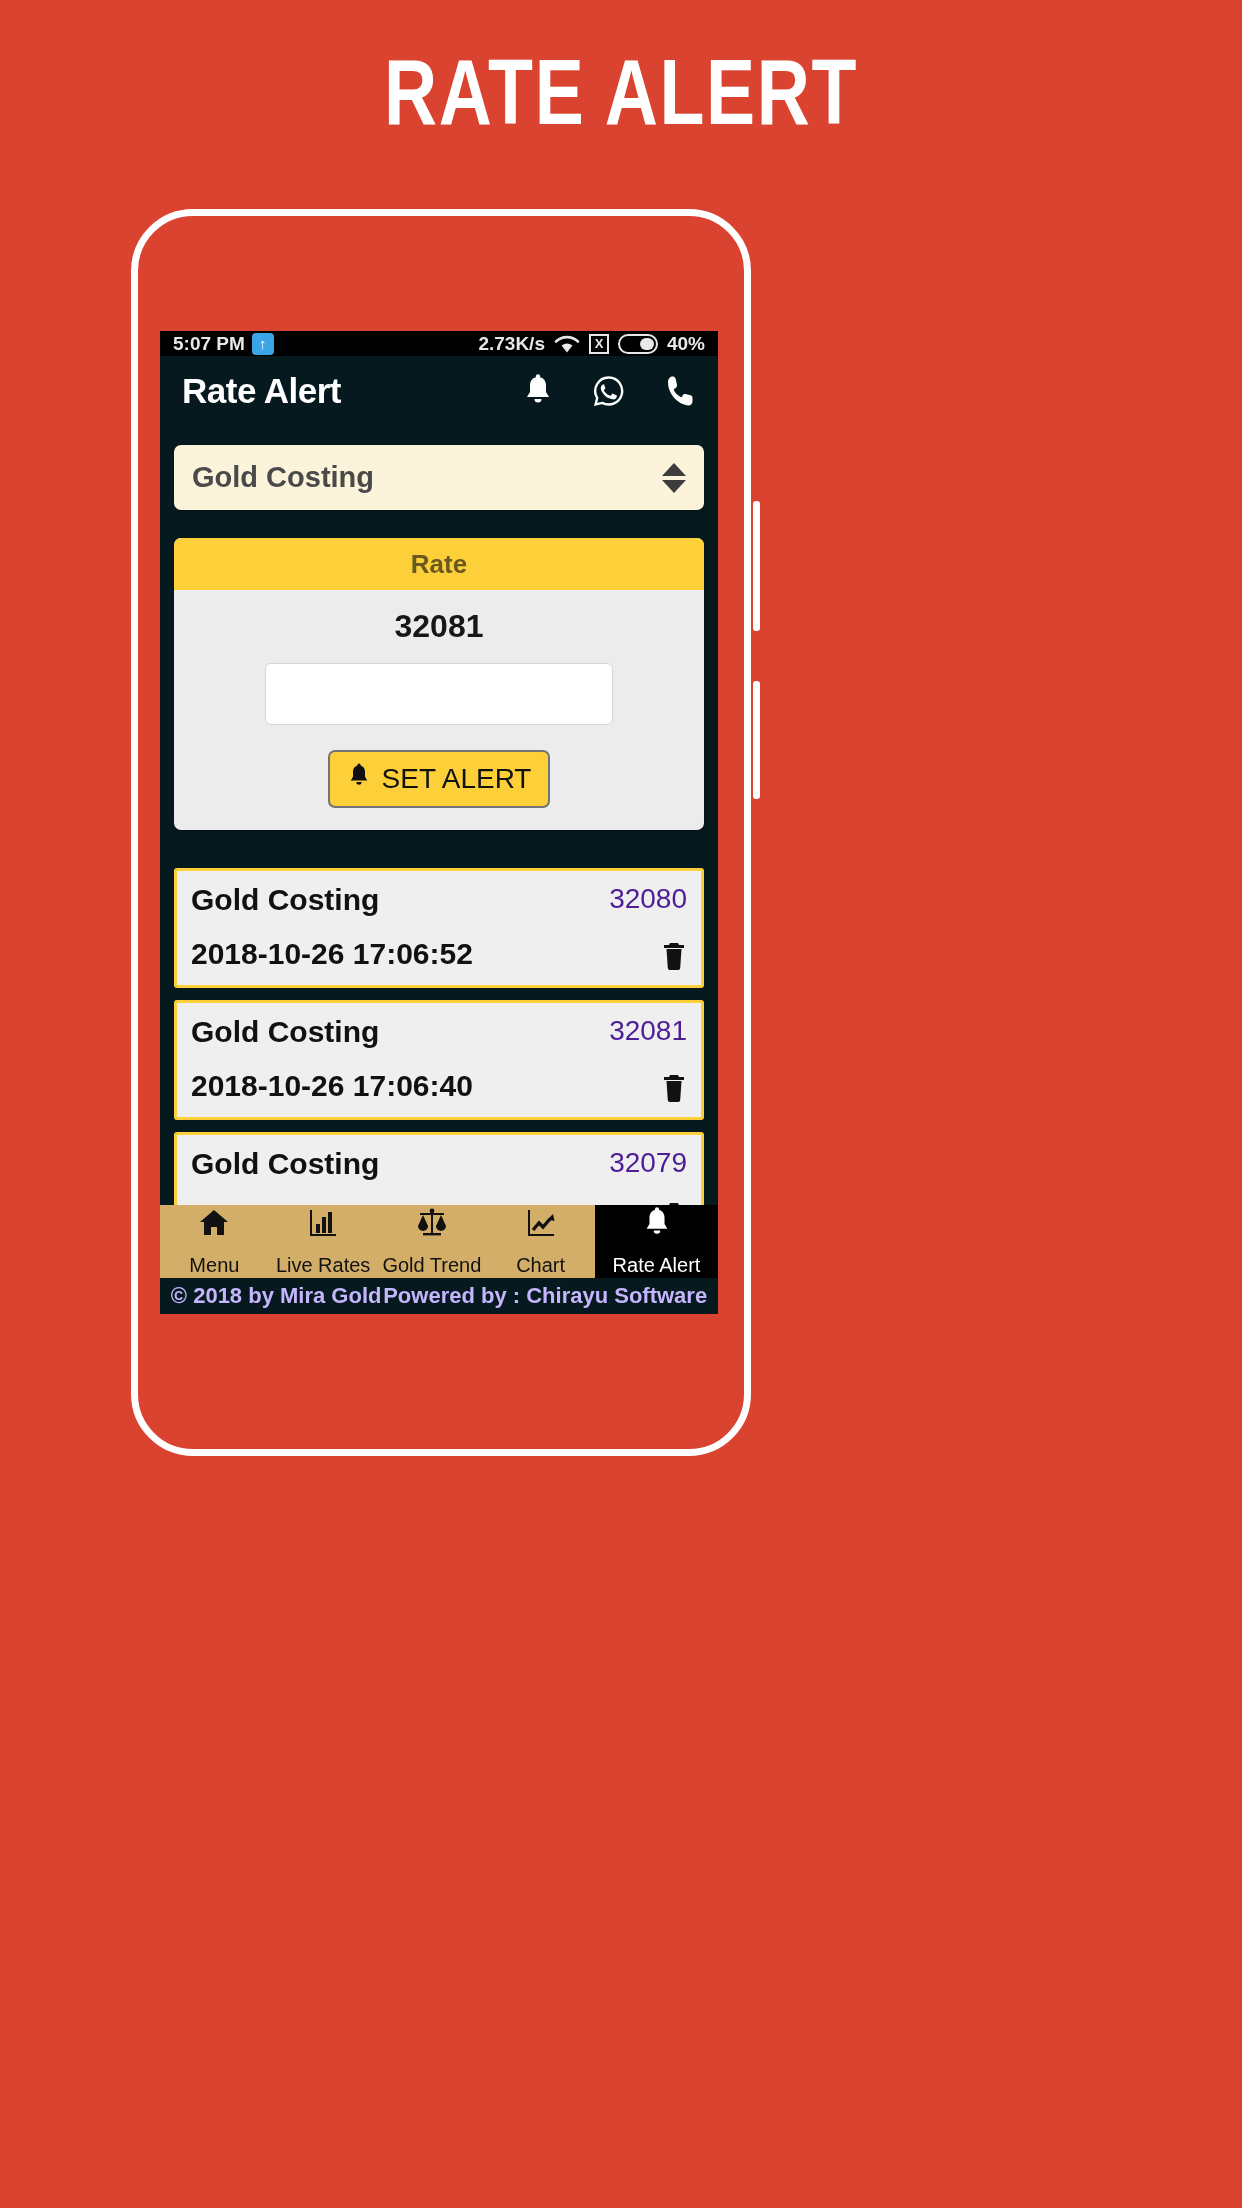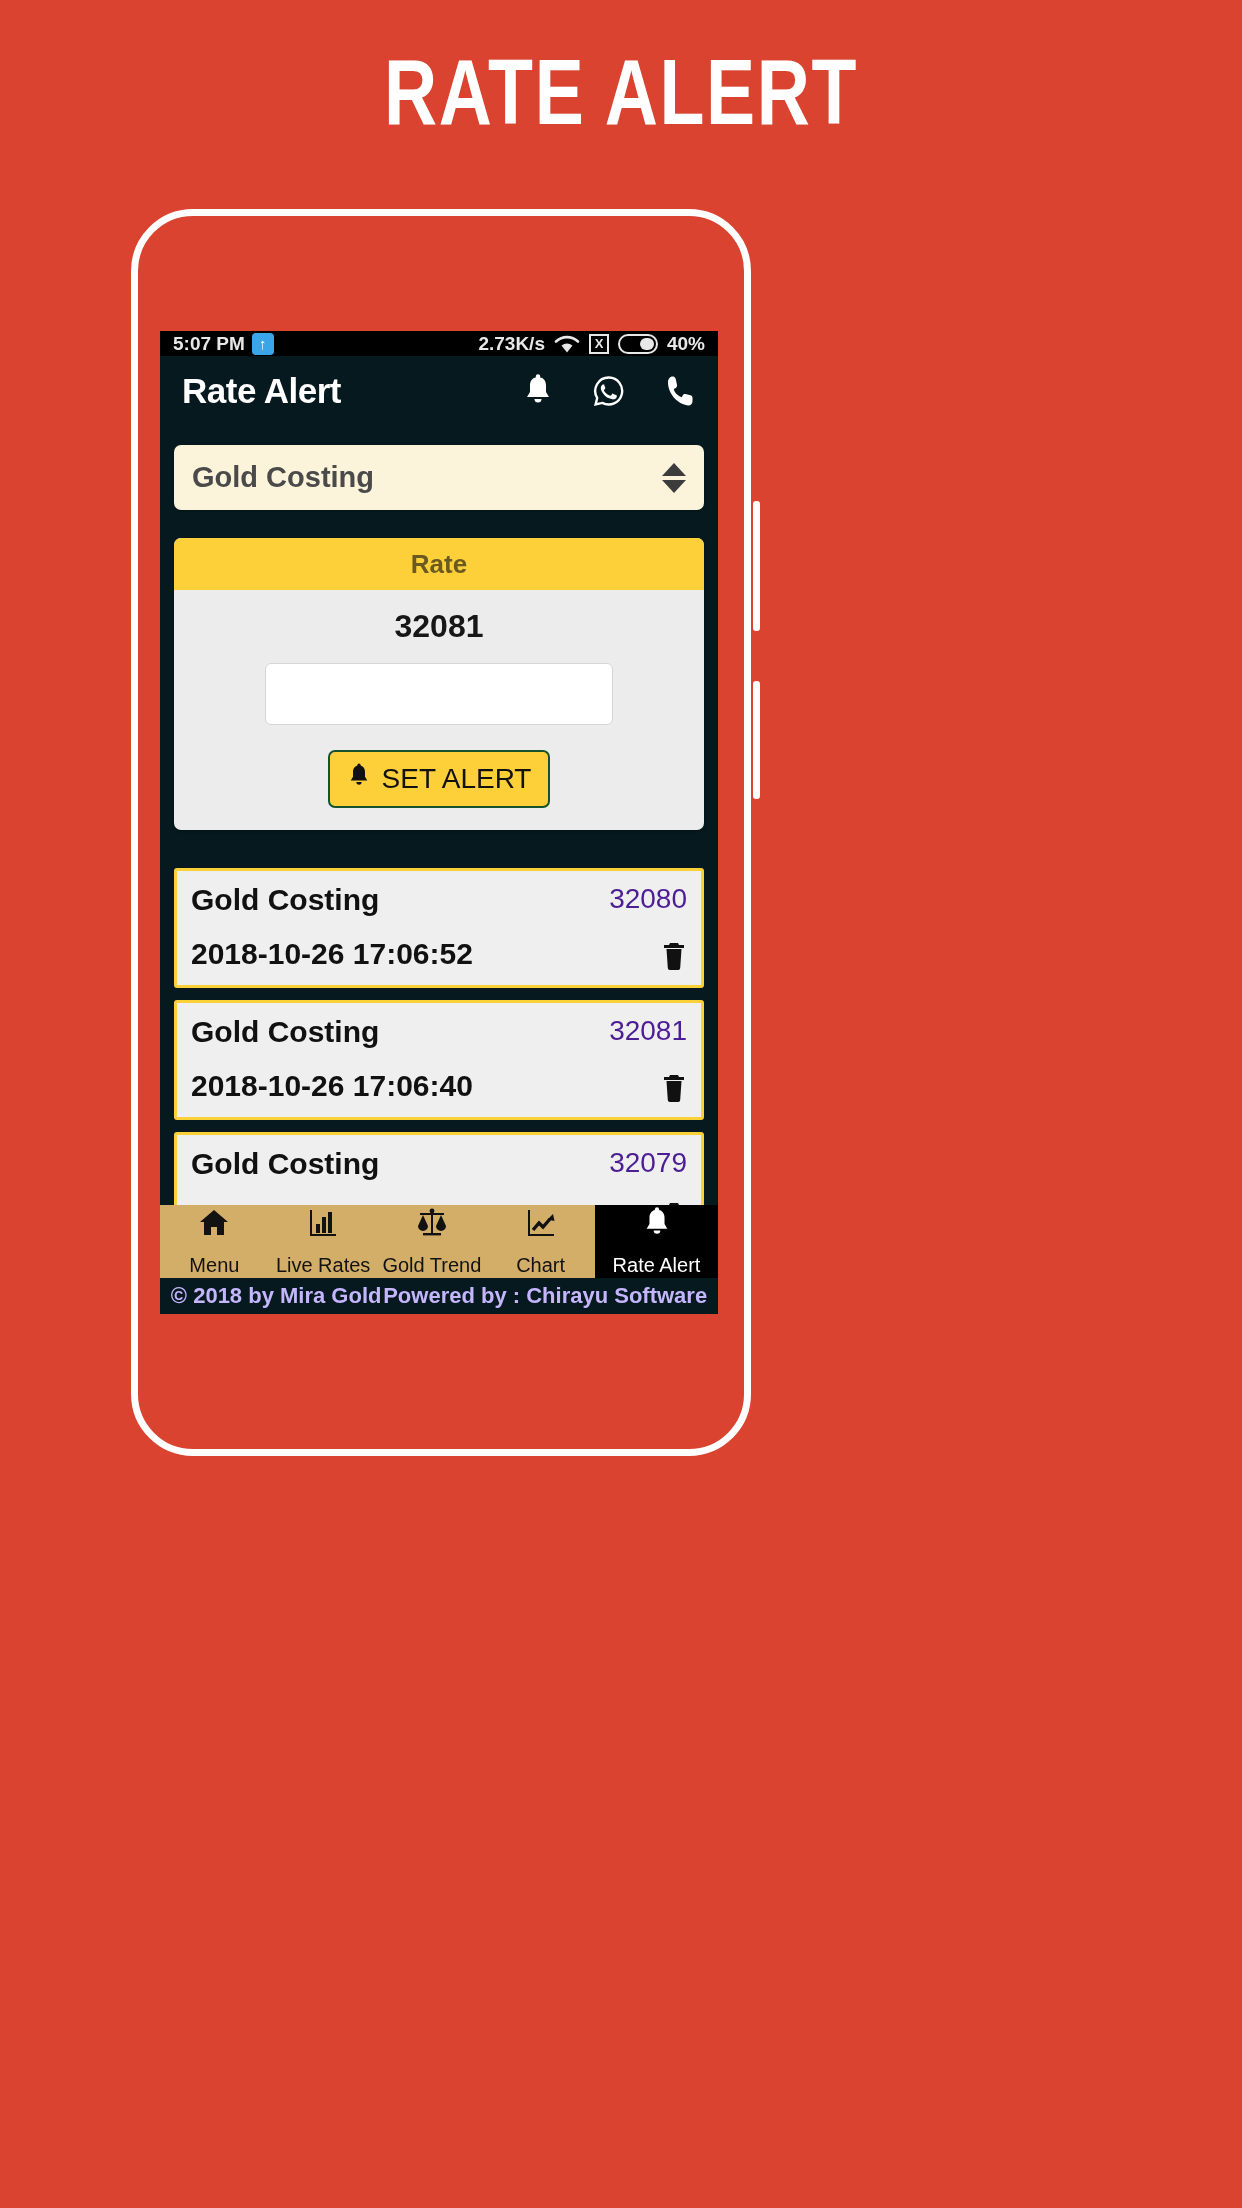--- a/index.html
+++ b/index.html
@@ -152,21 +152,21 @@
     border-radius:6px;
     font-size:26px;
     padding:0 12px;
     font-family:"Liberation Sans", sans-serif;
   }
   .set-alert-btn{
     display:flex; align-items:center; justify-content:center; gap:11px;
     width:222px; height:58px;
     margin:25px auto 22px;
     background:#FDD039;
-    border:2px solid #14532d;
+    border:2px solid #737373;
     border-radius:7px;
     color:#111111;
     font-size:28px;
     font-family:"Liberation Sans", sans-serif;
     cursor:pointer;
   }
 
   
   .alert-list{ margin-top:38px; display:flex; flex-direction:column; gap:12px; }
   .alert-card{

